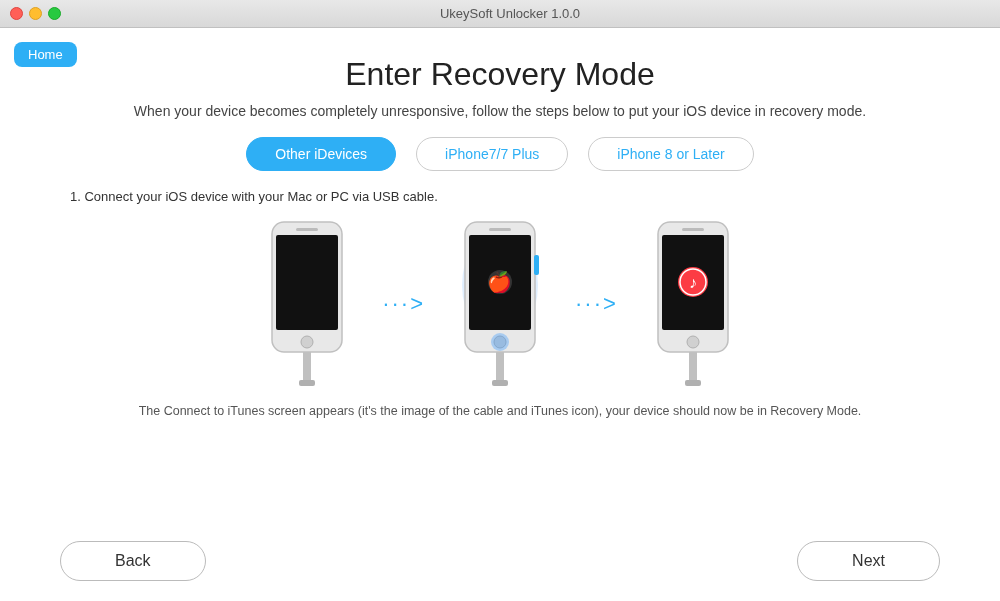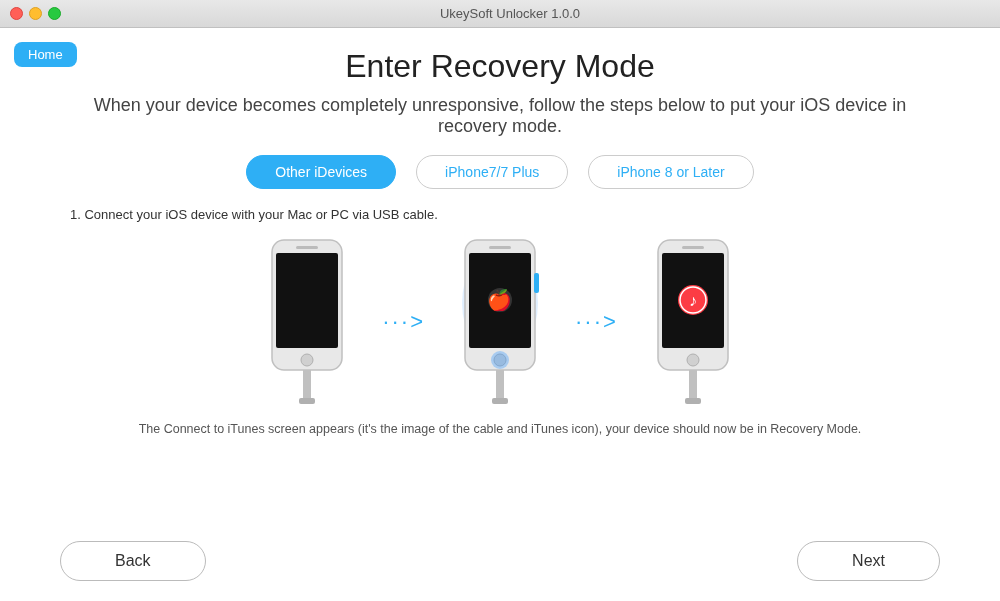--- a/index.html
+++ b/index.html
@@ -64,30 +64,30 @@
       background: #2eaff5;
       color: white;
       border: none;
       border-radius: 8px;
       padding: 5px 14px;
       font-size: 13px;
       cursor: pointer;
     }
 
     .page-title {
-      margin-top: 20px;
+      margin-top: 28px;
       font-size: 32px;
       font-weight: 300;
       color: #222;
       text-align: center;
     }
 
     .page-subtitle {
       margin-top: 10px;
-      font-size: 18px;
+      font-size: 14px;
       color: #444;
       text-align: center;
       max-width: 880px;
     }
 
     .tabs-row {
       display: flex;
       gap: 20px;
       margin-top: 18px;
     }

